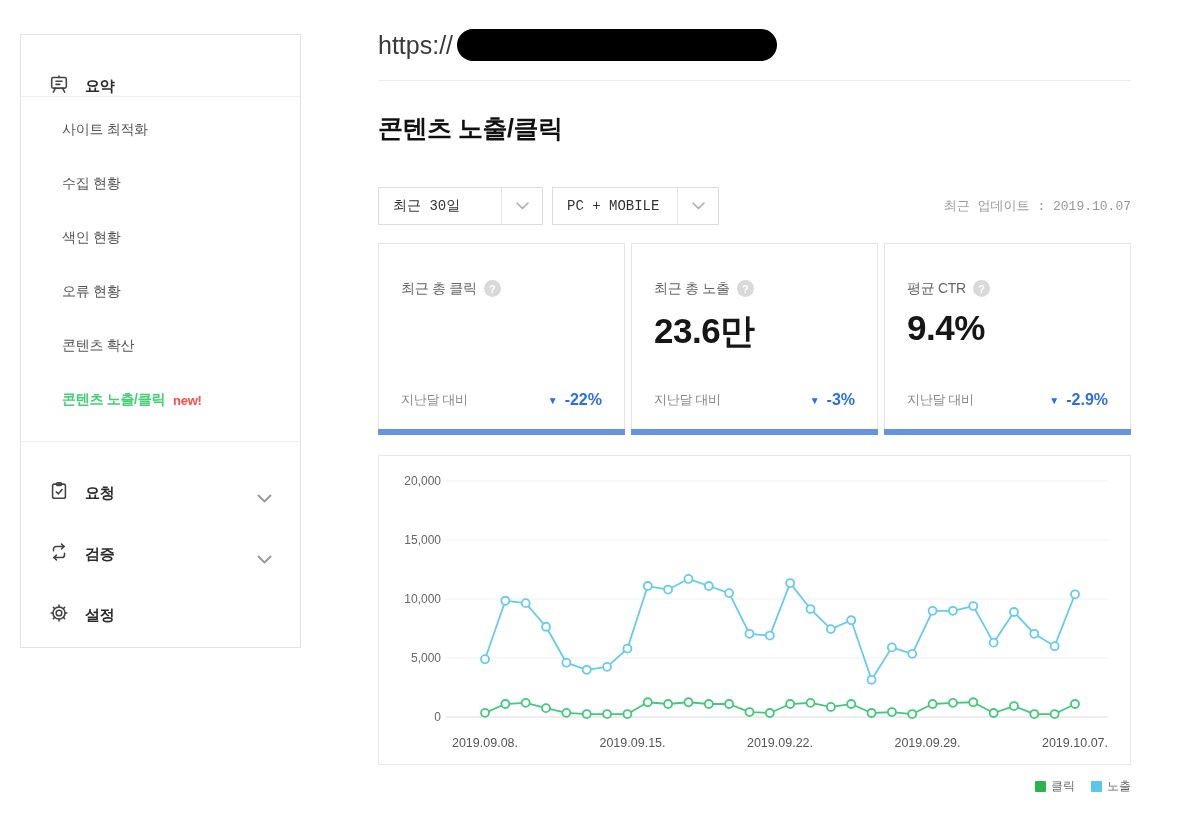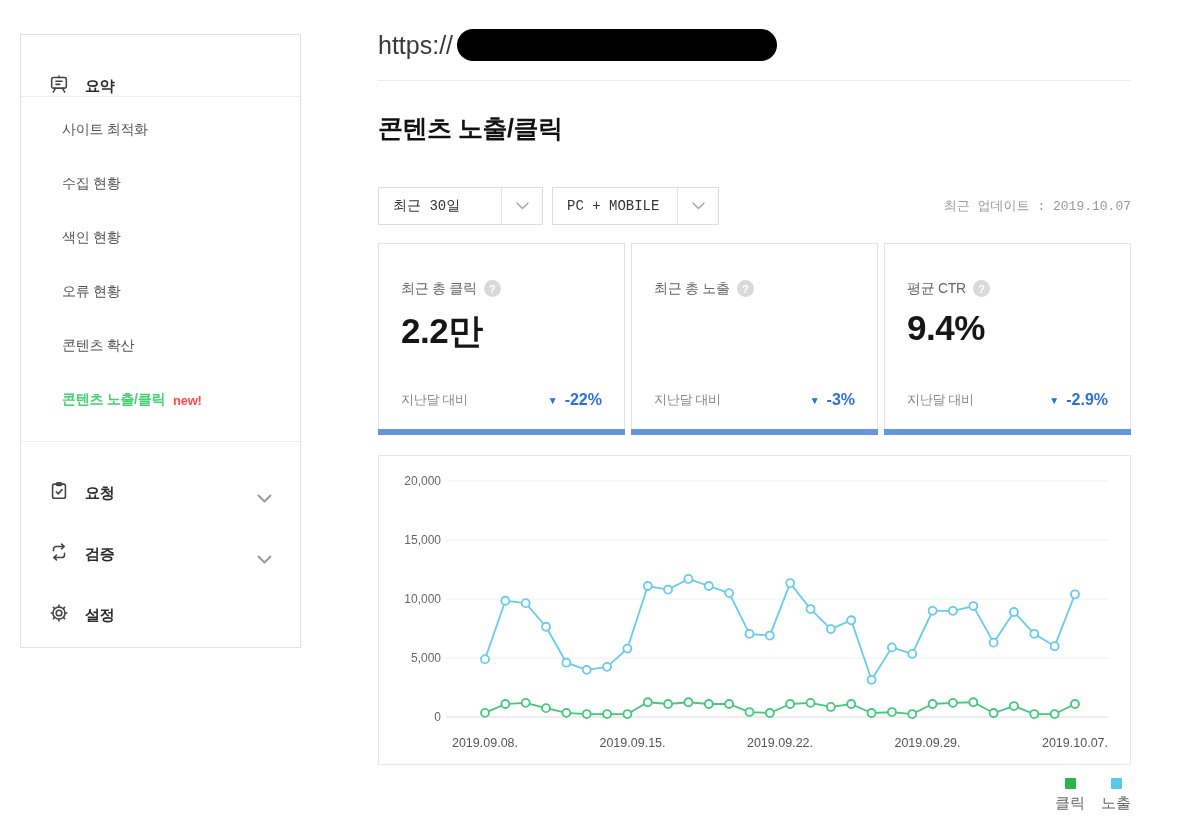--- a/index.html
+++ b/index.html
@@ -49,21 +49,21 @@
   .delta-wrap { margin-left:auto; display:flex; align-items:center; color:#2b6fe0; }
   .tri { font-size:10px; margin-right:7px; }
   .delta { font-size:16px; font-weight:700; letter-spacing:0; }
   .card-bar { position:absolute; left:-1px; right:-1px; bottom:-1px; height:6px; background:#6594e0; }
 
   
   .chart-panel { position:absolute; left:378px; top:455px; width:753px; height:310px;
     border:1px solid #e8e8e8; background:#fff; }
   .legend { position:absolute; left:378px; top:778px; width:753px; display:flex;
     justify-content:flex-end; align-items:center; gap:16px; }
-  .legend-item { display:flex; align-items:center; gap:5px; font-size:15px; color:#666;flex-direction:column; }
+  .legend-item { display:flex; align-items:center; gap:5px; font-size:12px; color:#666; }
   .legend-swatch { width:11px; height:11px; border-radius:1px; display:inline-block; }
 </style>
 </head>
 <body>
 
 <nav class="sidebar">
   <div class="side-item">
     <span class="icn">
       <svg width="22" height="22" viewBox="0 0 24 24" fill="none" stroke="#444" stroke-width="1.7" stroke-linecap="round" stroke-linejoin="round">
         <path d="M12 3.2v1.8"></path>
@@ -166,35 +166,35 @@
   </div>
   <span class="updated">최근 업데이트 : 2019.10.07</span>
 </div>
 
 <div class="cards">
   <div class="card">
     <div class="card-label-row">
       <span>최근 총 클릭</span>
       <span class="help-icon">?</span>
     </div>
-    <div class="card-value">2.2만</div>
     <div class="card-bottom">
       <span class="compare">지난달 대비</span>
       <span class="delta-wrap">
         <span class="tri">▼</span>
         <span class="delta">-22%</span>
       </span>
     </div>
     <div class="card-bar"></div>
   </div>
   <div class="card">
     <div class="card-label-row">
       <span>최근 총 노출</span>
       <span class="help-icon">?</span>
     </div>
+    <div class="card-value">23.6만</div>
     <div class="card-bottom">
       <span class="compare">지난달 대비</span>
       <span class="delta-wrap">
         <span class="tri">▼</span>
         <span class="delta">-3%</span>
       </span>
     </div>
     <div class="card-bar"></div>
   </div>
   <div class="card">

